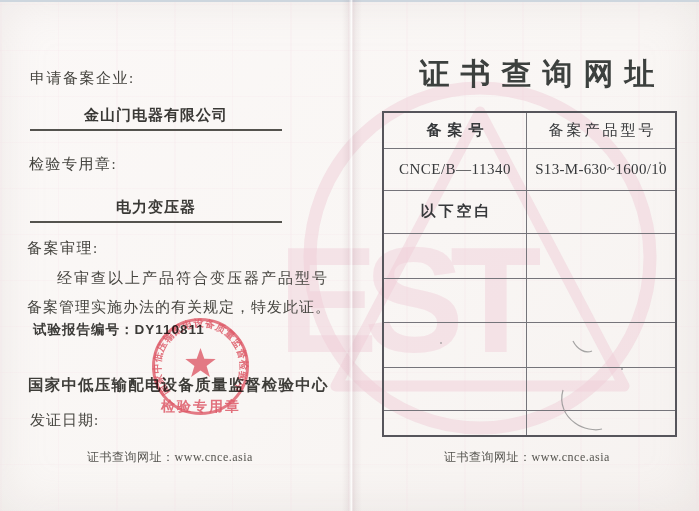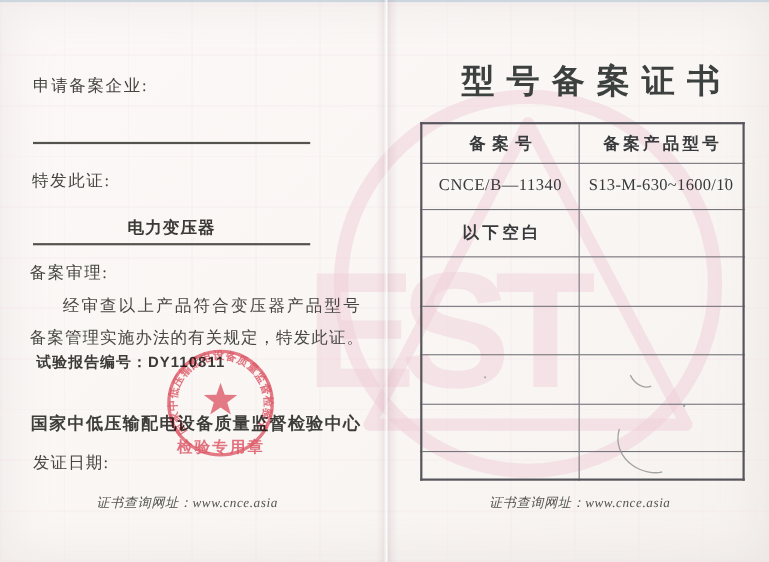--- a/index.html
+++ b/index.html
@@ -42,42 +42,42 @@
     font-family:"Liberation Sans","DejaVu Sans",sans-serif;font-weight:bold;
     font-size:13.5px;color:#3b3a37;letter-spacing:1px;
   }
   .authority{position:absolute;left:28px;top:375px;font-weight:bold;font-size:15.5px;
     color:#3e3d39;letter-spacing:1.2px;white-space:nowrap;}
   .date-label{position:absolute;left:30px;top:411px;font-size:15px;color:#45443f;letter-spacing:1px;}
   .date-value{position:absolute;left:133px;top:410px;font-size:15px;font-weight:bold;
     color:#3e3d39;letter-spacing:1.5px;white-space:nowrap;}
   .footer-url{
     position:absolute;top:449px;font-size:12px;color:#55544f;letter-spacing:.5px;
-    text-align:center;white-space:nowrap;font-style:italic;
+    text-align:center;white-space:nowrap;
   }
   .footer-url.left{left:30px;width:280px;}
   .footer-url.right{left:30px;width:290px;}
   .stamp{position:absolute;left:148px;top:314px;z-index:4;mix-blend-mode:multiply;}
   .cert-title{
     position:absolute;left:40px;top:54px;width:290px;text-align:center;
     font-size:30px;font-weight:bold;color:#3c403e;letter-spacing:11px;text-indent:11px;
     white-space:nowrap;
   }
   table.filing{
     position:absolute;left:30px;top:111px;width:290px;
     border-collapse:collapse;table-layout:fixed;
     background:transparent;
   }
   table.filing td{
     border:1px solid #75747a;text-align:center;vertical-align:middle;
     font-size:15px;color:#37393b;padding:0;overflow:hidden;white-space:nowrap;
   }
   table.filing{border:2px solid #56555b;}
   td.hdr1{font-size:16px;font-weight:600;color:#3b3e3c;letter-spacing:6px;text-indent:6px;}
-  td.hdr2{font-size:16px;font-weight:700;color:#3b3e3c;letter-spacing:3px;text-indent:3px;margin-top:11px;}
+  td.hdr2{font-size:16px;font-weight:400;color:#3b3e3c;letter-spacing:3px;text-indent:3px;margin-top:11px;}
   td.cell-no0{font-size:15px;letter-spacing:.5px;}
   td.cell-model0{font-size:15px;letter-spacing:.3px;}
   td.blank-note{
     font-family:Liberation Serif, serif;font-weight:bold;
     font-size:15px;color:#2f2f2e;letter-spacing:3px;text-indent:3px;
   }
   .scribbles{position:absolute;left:0;top:0;z-index:4;pointer-events:none;}
 </style>
 </head>
 <body>
@@ -91,23 +91,24 @@
     <polygon points="480,112 336,386 624,386" fill="none" stroke-width="11" stroke-linejoin="round" opacity="0.5" stroke="#f0cdd8"></polygon>
     <text x="278" y="352" font-family="Liberation Sans, DejaVu Sans, sans-serif" font-weight="bold" font-size="150" letter-spacing="-14" opacity="0.45" fill="#f0cdd8">EST</text>
   </svg>
 
   <div class="fold"></div>
   <div class="top-edge"></div>
 
   <div class="page left">
 
     <div class="tl" style="left:30px;top:69px">申请备案企业:</div>
+    <div class="boldname" style="top:106px">金山门电器有限公司</div>
     <div class="fill-line" style="top:129px"></div>
 
-    <div class="tl" style="left:29px;top:155px">特发此证:</div>
+    <div class="tl" style="left:29px;top:155px">检验专用章:</div>
     <div class="boldname" style="top:198px">电力变压器</div>
     <div class="fill-line" style="top:221px"></div>
 
     <div class="tl" style="left:27px;top:239px">备案审理:</div>
     <div class="para" style="left:57px;top:269px;letter-spacing:2px">经审查以上产品符合变压器产品型号</div>
     <div class="para" style="left:27px;top:298px;letter-spacing:1px">备案管理实施办法的有关规定，特发此证。</div>
 
     <div class="report">试验报告编号：DY110811</div>
 
     <div class="authority">国家中低压输配电设备质量监督检验中心</div>
@@ -124,21 +125,21 @@
       <text font-size="10" font-weight="bold" letter-spacing="0.5" opacity="0.85" font-family="Liberation Sans, DejaVu Sans, sans-serif" fill="#dd5a68">
         <textPath href="#ringArc" startOffset="0">国家中低压输配电设备质量监督检验中心</textPath>
       </text>
       <polygon points="52.5,34 56.3,44.8 67.7,45.1 58.6,52 61.9,62.9 52.5,56.4 43.1,62.9 46.4,52 37.3,45.1 48.7,44.8" opacity="0.8" fill="#dd5a68"></polygon>
       <text x="53" y="97" text-anchor="middle" font-size="14" font-weight="bold" letter-spacing="2" opacity="0.85" font-family="Liberation Sans, DejaVu Sans, sans-serif" fill="#dd5a68">检验专用章</text>
     </svg>
   </div>
 
   <div class="page right">
 
-    <div class="cert-title">型号备案证书</div>
+    <div class="cert-title">证书查询网址</div>
 
     <table class="filing">
       <tbody>
         <tr style="height:36px">
           <td class="hdr1" style="width:142px">备案号</td>
           <td class="hdr2" style="width:148px">备案产品型号</td>
         </tr>
         <tr style="height:42px">
           <td class="cell-no0">CNCE/B—11340</td>
           <td class="cell-model0">S13-M-630~1600/10</td>

